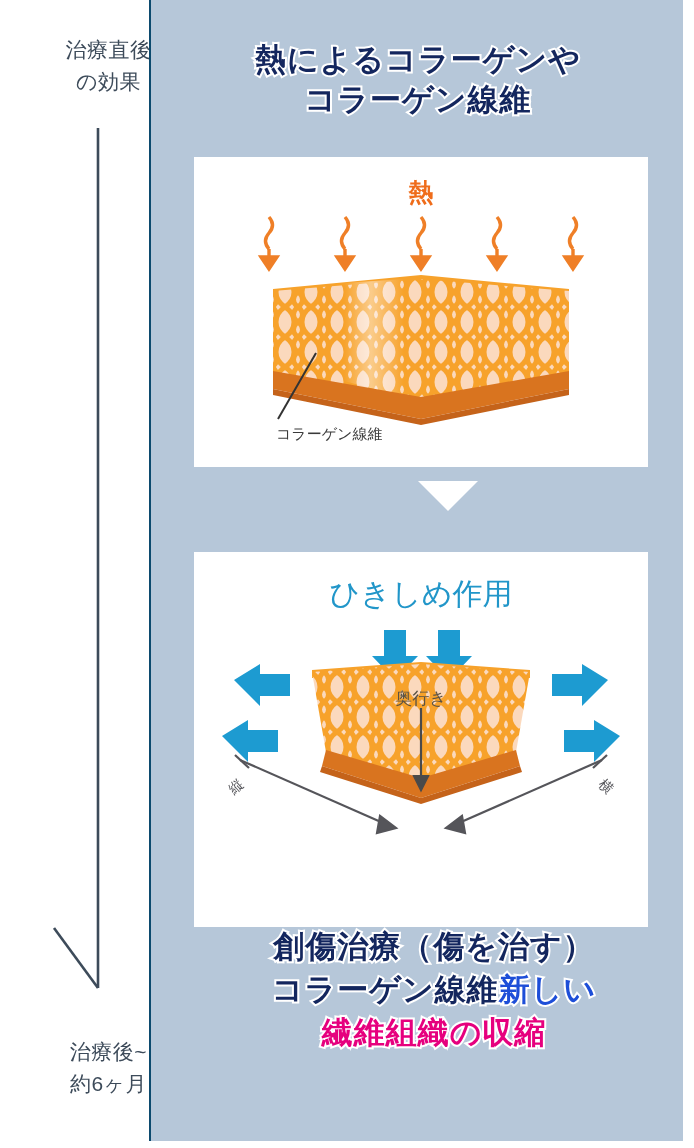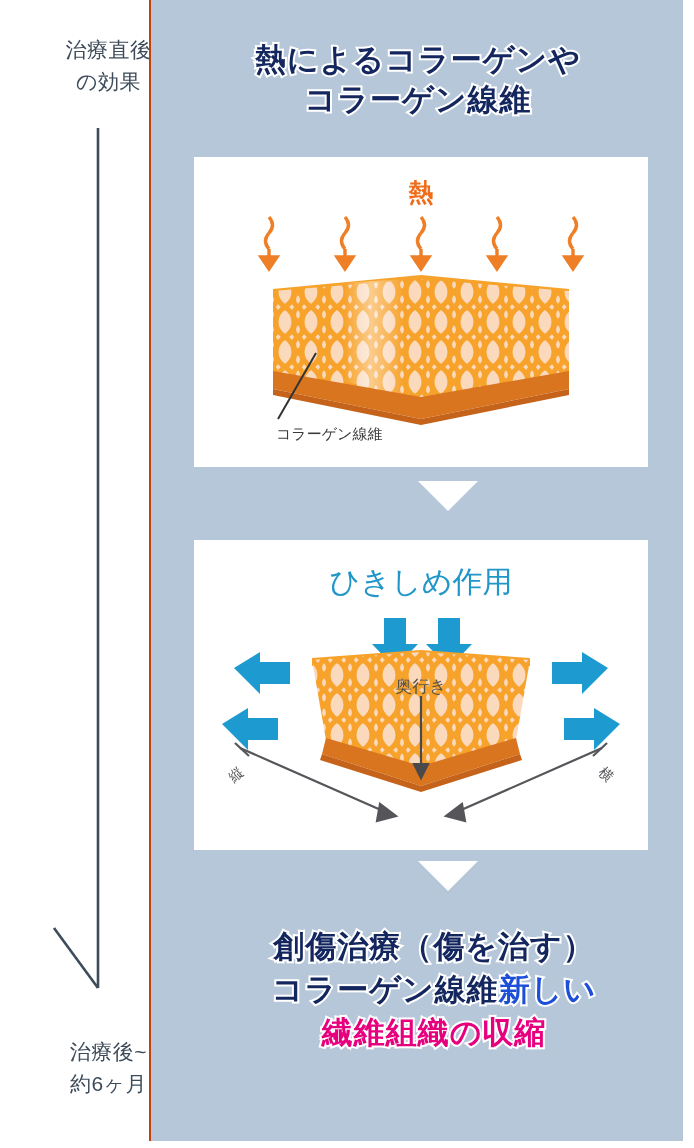--- a/index.html
+++ b/index.html
@@ -23,40 +23,40 @@
     letter-spacing:.5px;white-space:pre-line;
   }
   #tl-top{top:34px;}
   #tl-bottom{top:1036px;}
   #tl-arrow{position:absolute;left:0;top:110px;width:145px;height:900px;}
 
   
   #panel{
     position:absolute;left:149px;top:0;width:534px;height:1141px;
     background:#b6c7d9;
-    border-left:2px solid #c2410c;
+    border-left:2px solid #0c4a6e;
     box-sizing:border-box;
   }
 
   .head{
     position:absolute;left:0;width:534px;text-align:center;
     font-weight:bold;color:#13265e;
     -webkit-text-stroke:4px #ffffff;
     paint-order:stroke fill;
     letter-spacing:1px;
   }
   #head-top{top:40px;font-size:31px;line-height:40px;}
   #head-top .ln{display:block;}
 
   
   .card{
     position:absolute;left:43px;width:454px;background:#ffffff;
   }
   #card1{top:157px;height:310px;}
-  #card2{top:540px;height:310px;text-align:right;}
+  #card2{top:552px;height:375px;text-align:right;}
 
   
   .tri{
     position:absolute;left:267px;width:0;height:0;
     border-left:30px solid transparent;
     border-right:30px solid transparent;
     border-top:30px solid #ffffff;
   }
   #tri1{top:481px;}
   #tri2{top:861px;}

